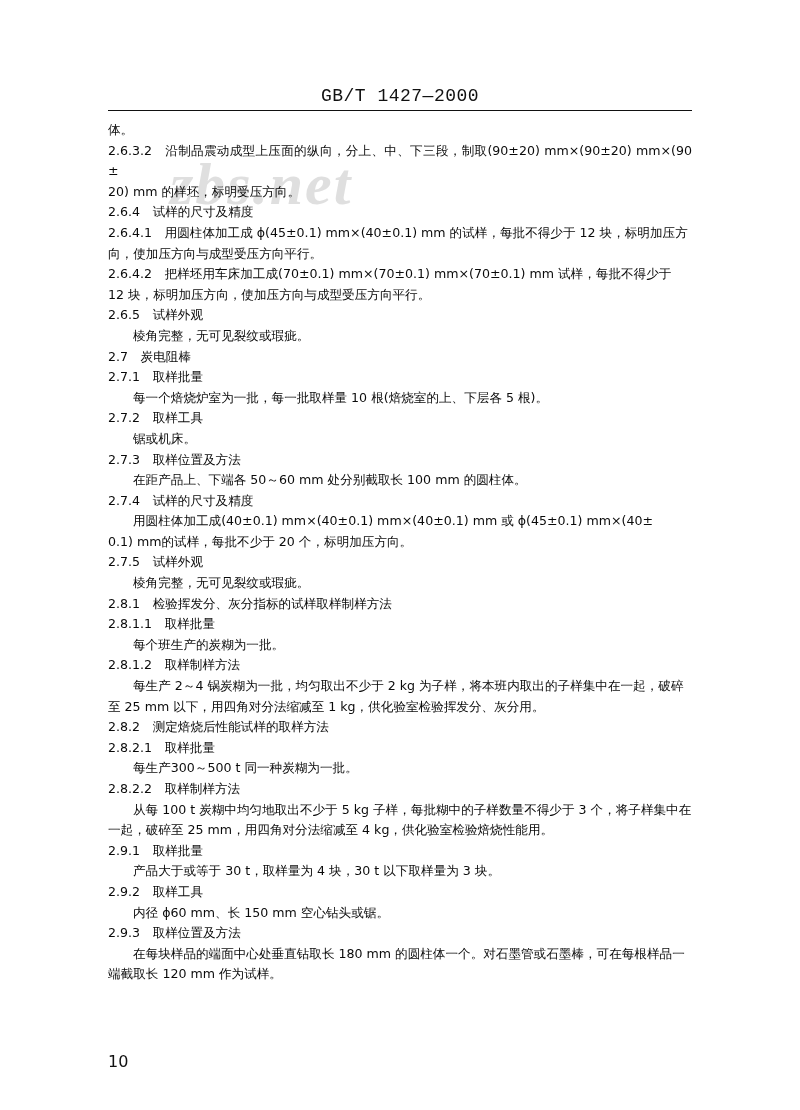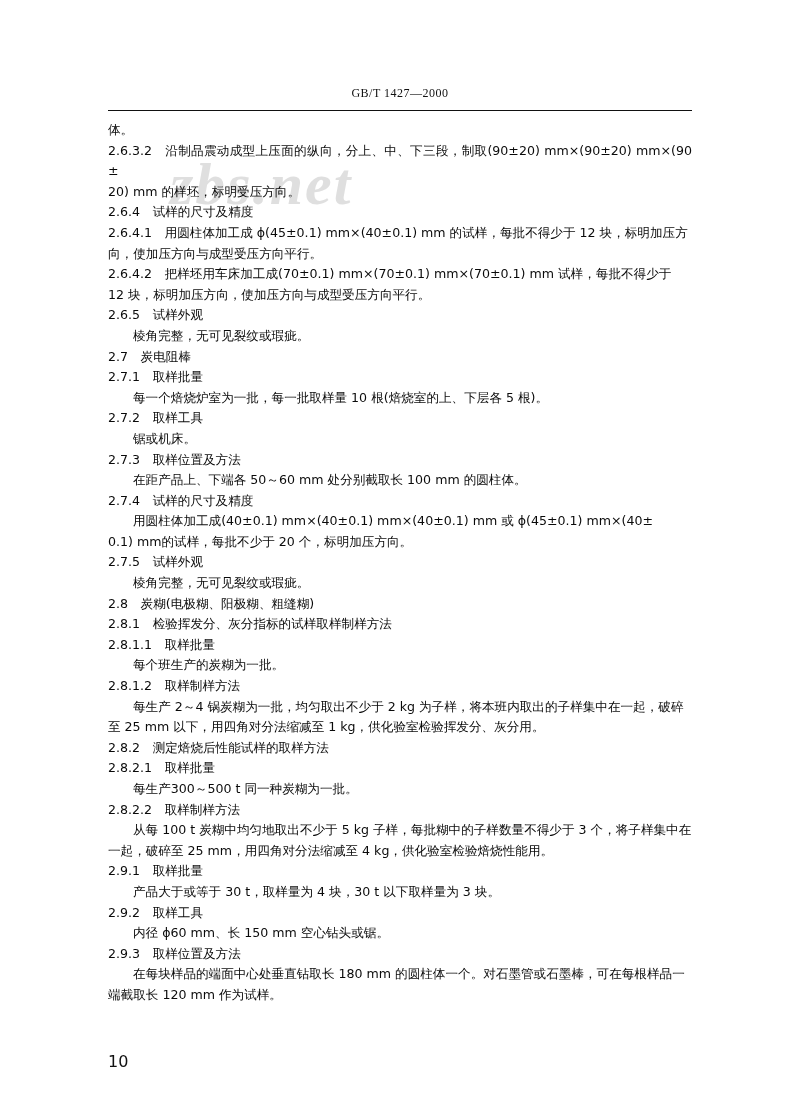--- a/index.html
+++ b/index.html
@@ -23,24 +23,24 @@
     top: 0;
     width: 800px;
     height: 1110px;
   }
   .header {
     position: absolute;
     left: 108px;
     top: 86px;
     width: 584px;
     text-align: center;
-    font-size: 12px;
+    font-size: 18px;
     letter-spacing: 0.5px;
     color: #111;
-    font-family: Liberation Serif, serif;
+    font-family: Liberation Mono, monospace;
   }
   .header-rule {
     position: absolute;
     left: 108px;
     top: 110px;
     width: 584px;
     height: 1px;
     background: #111;
   }
   .content {
@@ -116,21 +116,20 @@
       <div class="line indent-body">每一个焙烧炉室为一批，每一批取样量 10 根(焙烧室的上、下层各 5 根)。</div>
       <div class="line indent-1">2.7.2　取样工具</div>
       <div class="line indent-body">锯或机床。</div>
       <div class="line indent-1">2.7.3　取样位置及方法</div>
       <div class="line indent-body">在距产品上、下端各 50～60 mm 处分别截取长 100 mm 的圆柱体。</div>
       <div class="line indent-1">2.7.4　试样的尺寸及精度</div>
       <div class="line indent-body">用圆柱体加工成(40±0.1) mm×(40±0.1) mm×(40±0.1) mm 或 ϕ(45±0.1) mm×(40±</div>
       <div class="line indent-1">0.1) mm的试样，每批不少于 20 个，标明加压方向。</div>
       <div class="line indent-1">2.7.5　试样外观</div>
       <div class="line indent-body">棱角完整，无可见裂纹或瑕疵。</div>
-      <div class="line indent-1">2.8　炭糊(电极糊、阳极糊、粗缝糊)</div>
       <div class="line indent-1">2.8.1　检验挥发分、灰分指标的试样取样制样方法</div>
       <div class="line indent-1">2.8.1.1　取样批量</div>
       <div class="line indent-body">每个班生产的炭糊为一批。</div>
       <div class="line indent-1">2.8.1.2　取样制样方法</div>
       <div class="line indent-body">每生产 2～4 锅炭糊为一批，均匀取出不少于 2 kg 为子样，将本班内取出的子样集中在一起，破碎</div>
       <div class="line indent-1">至 25 mm 以下，用四角对分法缩减至 1 kg，供化验室检验挥发分、灰分用。</div>
       <div class="line indent-1">2.8.2　测定焙烧后性能试样的取样方法</div>
       <div class="line indent-1">2.8.2.1　取样批量</div>
       <div class="line indent-body">每生产300～500 t 同一种炭糊为一批。</div>
       <div class="line indent-1">2.8.2.2　取样制样方法</div>

